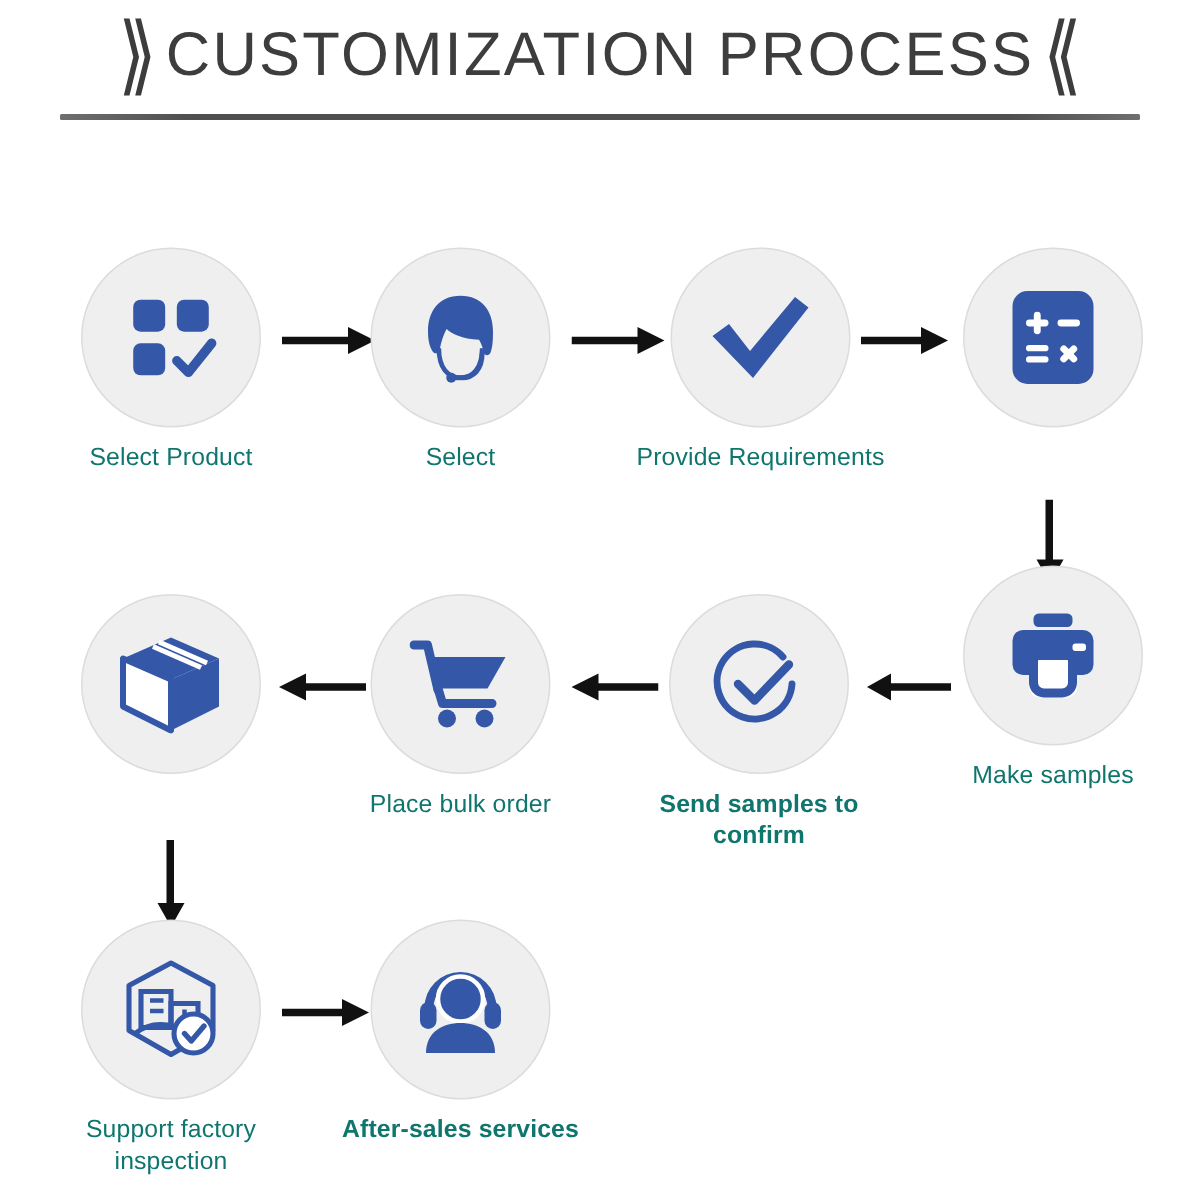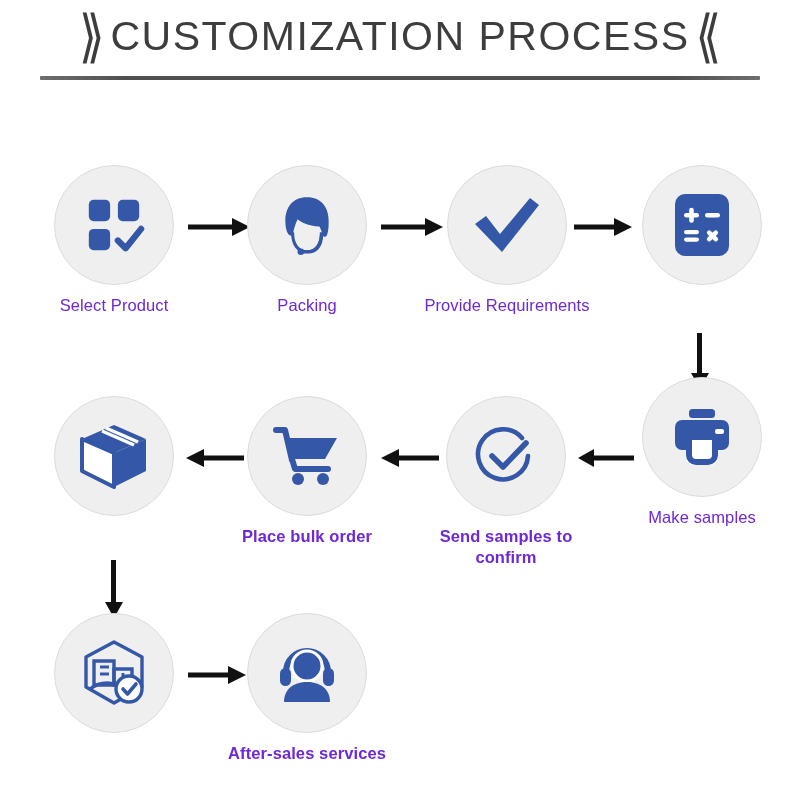--- a/index.html
+++ b/index.html
@@ -74,21 +74,21 @@
     background: #efefef;
     border: 1px solid #dcdcdc;
     box-sizing: border-box;
     display: flex;
     align-items: center;
     justify-content: center;
   }
   .step-label {
     margin-top: 10px;
     font-size: 16.5px;
-    color: #6d28d9;
+    color: #0f766e;
     line-height: 1.28;
     letter-spacing: .1px;
     white-space: pre-line;
   }
 
   
   .arrow {
     position: absolute;
   }
   .arrow svg { display: block; }
@@ -138,21 +138,21 @@
                  C53 37.5 53 32 53 28 C53 15 46 5 32 5 Z" fill="#3457A8"></path>
         <path d="M18 39 C18 52 24 58 32 58 C40 58 46 52 46 39" fill="none" stroke="#3457A8" stroke-width="3"></path>
         <path d="M32 58 L32 59" fill="none" stroke="#3457A8" stroke-width="3"></path>
         <path d="M26 55 L26 55" fill="none" stroke="#3457A8" stroke-width="3"></path>
         <path d="M46 42 C46 53 40 58 33 58" fill="none" stroke="#3457A8" stroke-width="3.2"></path>
         <path d="M33 58 L27 58" fill="none" stroke="#3457A8" stroke-width="3.2"></path>
         <circle cx="26" cy="58" r="3.2" fill="#3457A8"></circle>
       </svg>
     </span>
   </div>
-  <div class="step-label">Packing</div>
+  <div class="step-label">Select</div>
 </div>
 
 <div class="arrow" style="left:381px; top:216px;">
   <svg width="62" height="22" viewBox="0 0 62 22">
     <rect x="0" y="8.5" width="46" height="5" fill="#111111"></rect>
     <path d="M44 2 L62 11 L44 20 Z" fill="#111111"></path>
   </svg>
 </div>
 
 <div class="step" style="left:422px; top:165px;">
@@ -231,21 +231,21 @@
   <div class="step-label">Send samples to confirm</div>
 </div>
 
 <div class="arrow" style="left:381px; top:447px;">
   <svg width="58" height="22" viewBox="0 0 58 22">
     <rect x="16" y="8.5" width="42" height="5" fill="#111111"></rect>
     <path d="M18 2 L0 11 L18 20 Z" fill="#111111"></path>
   </svg>
 </div>
 
-<div class="step" style="left:222px; top:396px;font-weight:bold;">
+<div class="step" style="left:222px; top:396px;">
   <div class="disc">
     <span>
       <svg class="icon" width="68" height="62" viewBox="0 0 68 62">
         <path d="M3 5 L12 5 L19 35" fill="none" stroke="#3457A8" stroke-width="6" stroke-linecap="round" stroke-linejoin="round"></path>
         <path d="M15 13 L64 13 L52 34 L20 34" fill="#3457A8"></path>
         <path d="M19 34 L22 44 L55 44" fill="none" stroke="#3457A8" stroke-width="6" stroke-linecap="round" stroke-linejoin="round"></path>
         <circle cx="25" cy="54" r="6" fill="#3457A8"></circle>
         <circle cx="50" cy="54" r="6" fill="#3457A8"></circle>
       </svg>
     </span>
@@ -290,20 +290,22 @@
         <path d="M20 28 L29 28" fill="none" stroke="#3457A8" stroke-width="3"></path>
         <path d="M20 35 L29 35" fill="none" stroke="#3457A8" stroke-width="3"></path>
         <path d="M34 30 L52 30 L52 46 L34 46 Z" fill="none" stroke="#3457A8" stroke-width="3.4"></path>
         <path d="M43 34 L43 42" fill="none" stroke="#3457A8" stroke-width="3"></path>
         <path d="M10 50 C20 42 34 42 44 50" fill="none" stroke="#3457A8" stroke-width="3.4"></path>
         <circle cx="49" cy="50" r="13" fill="#ffffff" stroke="#3457A8" stroke-width="3.4"></circle>
         <path d="M43 50 L47.5 55 L56 45" fill="none" stroke="#3457A8" stroke-width="3.6" stroke-linecap="round" stroke-linejoin="round"></path>
       </svg>
     </span>
   </div>
+  <div class="step-label">Support factory
+inspection</div>
 </div>
 
 <div class="arrow" style="left:188px; top:664px;">
   <svg width="58" height="22" viewBox="0 0 58 22">
     <rect x="0" y="8.5" width="42" height="5" fill="#111111"></rect>
     <path d="M40 2 L58 11 L40 20 Z" fill="#111111"></path>
   </svg>
 </div>
 
 <div class="step" style="left:222px; top:613px;font-weight:bold;">

